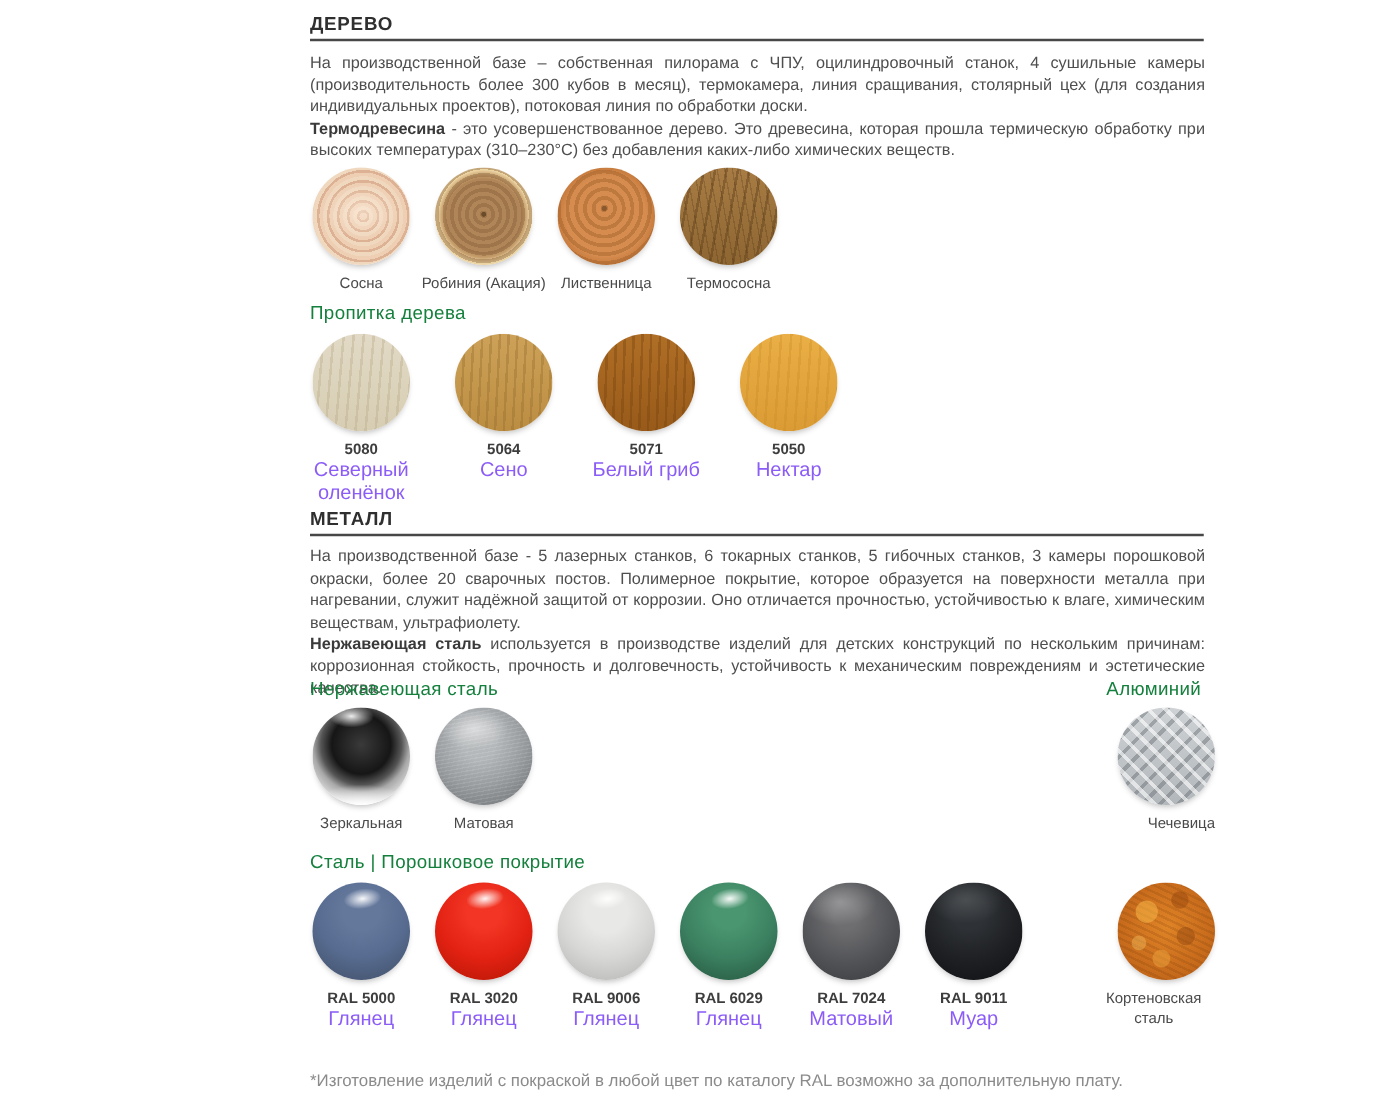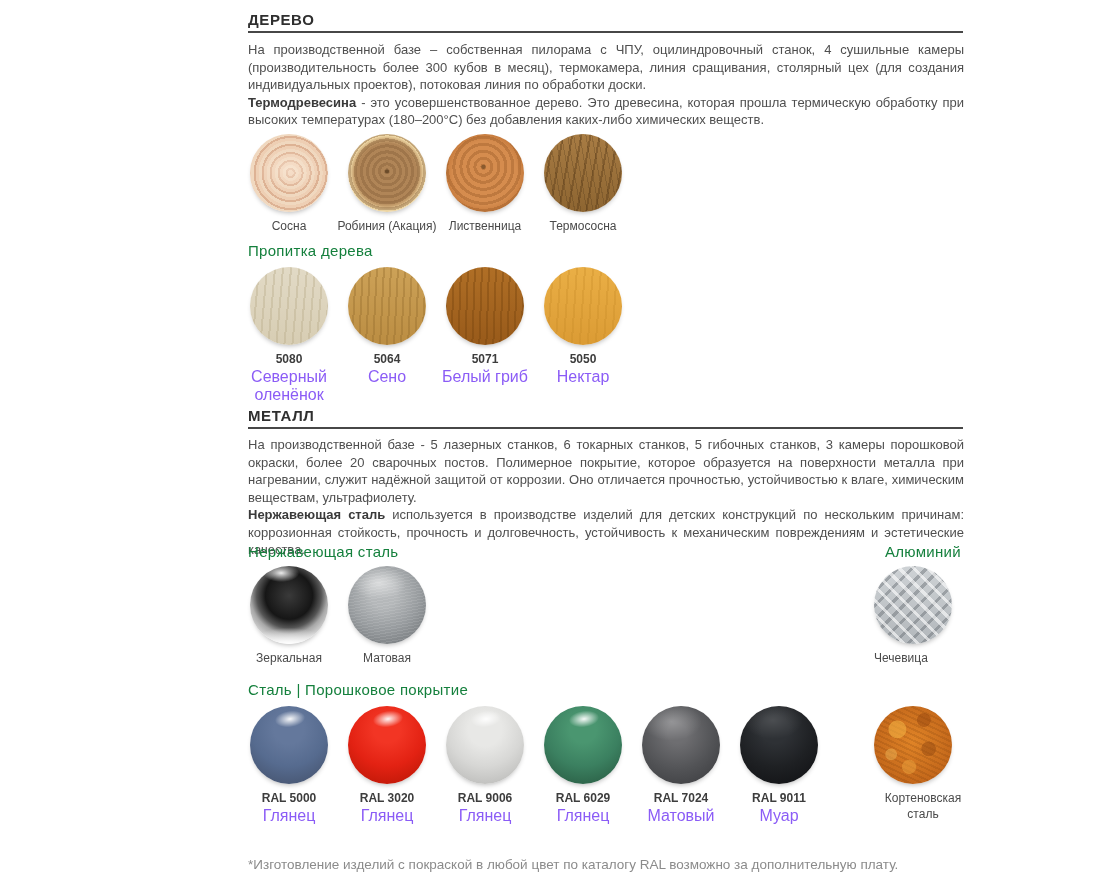--- a/index.html
+++ b/index.html
@@ -8,21 +8,21 @@
 
   .sec-title{position:absolute;left:248px;margin:0;font-size:15px;font-weight:bold;color:#2f2f2f;letter-spacing:.6px;}
   .rule{position:absolute;left:248px;width:715px;height:2px;background:#474747;}
   .para{position:absolute;left:248px;width:716px;font-size:13px;line-height:17.5px;color:#4f4f4f;text-align:justify;}
   .para p{margin:0;}
   .para b{color:#3a3a3a;}
   .subhead{position:absolute;font-size:15px;color:#15803d;letter-spacing:.3px;}
 
   .row{position:absolute;left:240px;display:flex;}
   .cell{width:98px;display:flex;flex-direction:column;align-items:center;}
-  .cell-abs{position:absolute;width:98px;display:flex;flex-direction:column;align-items:flex-start;}
+  .cell-abs{position:absolute;width:98px;display:flex;flex-direction:column;align-items:flex-end;}
   .swatch{width:78px;height:78px;border-radius:50%;position:relative;flex:0 0 auto;
           box-shadow:0 3px 5px -2px rgba(0,0,0,.28);}
   .lbl{margin-top:7px;font-size:12px;color:#4a4a4a;text-align:center;line-height:1.3;}
   .nowrap .lbl{white-space:nowrap;}
   .code{margin-top:7px;font-size:12px;font-weight:bold;color:#3d3d3d;text-align:center;}
   .finish{font-size:16px;color:#8b5cf6;margin-top:2px;text-align:center;}
   .footnote{position:absolute;left:248px;font-size:13.5px;color:#8b8b8b;}
 
   
   .sw-pine{background:
@@ -93,41 +93,41 @@
     radial-gradient(circle at 45% 78%, rgba(238,164,62,.5) 0 9%, rgba(0,0,0,0) 10%),
     radial-gradient(circle at 64% 18%, rgba(145,66,12,.45) 0 8%, rgba(0,0,0,0) 9%),
     radial-gradient(circle at 22% 62%, rgba(240,186,90,.45) 0 7%, rgba(0,0,0,0) 8%),
     repeating-linear-gradient(25deg, rgba(118,58,8,.18) 0 2px, rgba(0,0,0,0) 2px 5px),
     radial-gradient(circle at 50% 45%, #e08427, #c2661a 75%, #a55212 100%);}
 
   
   #wood-title{top:11px;} #wood-rule{top:31px;} #wood-para{top:41px;}
   #wood-row{top:134px;}
   #impreg-title{top:242px;left:248px;}
-  #impreg-row{top:267px;}
+  #impreg-row{top:267px;gap:16px;}
   #metal-title{top:407px;} #metal-rule{top:427px;} #metal-para{top:436px;}
   #stainless-title{top:543px;left:248px;}
   #stainless-row{top:566px;}
   #alu-title{top:543px;left:874px;width:98px;text-align:center;}
   #alu-cell{top:566px;left:874px;}
   #powder-title{top:681px;left:248px;}
   #powder-row{top:706px;}
   #corten-cell{top:706px;left:874px;}
   #footnote{top:841px;margin-top:16px;}
 </style>
 </head>
 <body>
 
 <div class="page">
 
   <h2 class="sec-title" id="wood-title">ДЕРЕВО</h2>
   <div class="rule" id="wood-rule"></div>
   <div class="para" id="wood-para">
     <p><span>На производственной базе – собственная пилорама с ЧПУ, оцилиндровочный станок, 4 сушильные камеры (производительность более 300 кубов в месяц), термокамера, линия сращивания, столярный цех (для создания индивидуальных проектов), потоковая линия по обработки доски.</span></p>
-    <p><b>Термодревесина</b><span> - это усовершенствованное дерево. Это древесина, которая прошла термическую обработку при высоких температурах (180–200°С) без добавления каких-либо химических веществ.</span></p>
+    <p><b>Термодревесина</b><span> - это усовершенствованное дерево. Это древесина, которая прошла термическую обработку при высоких температурах (310–230°С) без добавления каких-либо химических веществ.</span></p>
   </div>
 
   <div class="row nowrap" id="wood-row">
     <div class="cell">
       <div class="swatch sw-pine"></div>
       <div class="lbl">Сосна</div>
     </div>
     <div class="cell">
       <div class="swatch sw-robinia"></div>
       <div class="lbl">Робиния (Акация)</div>

